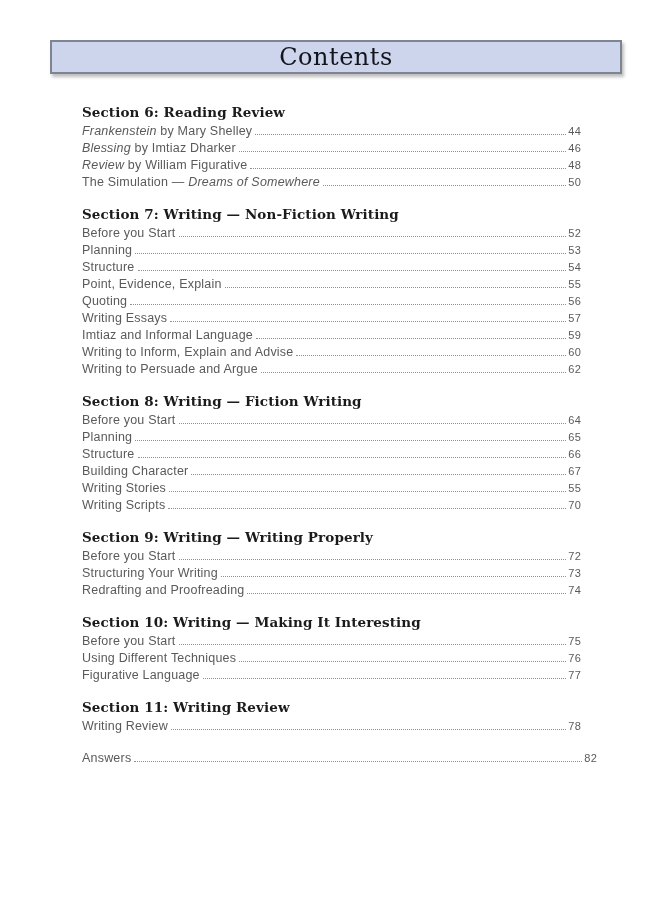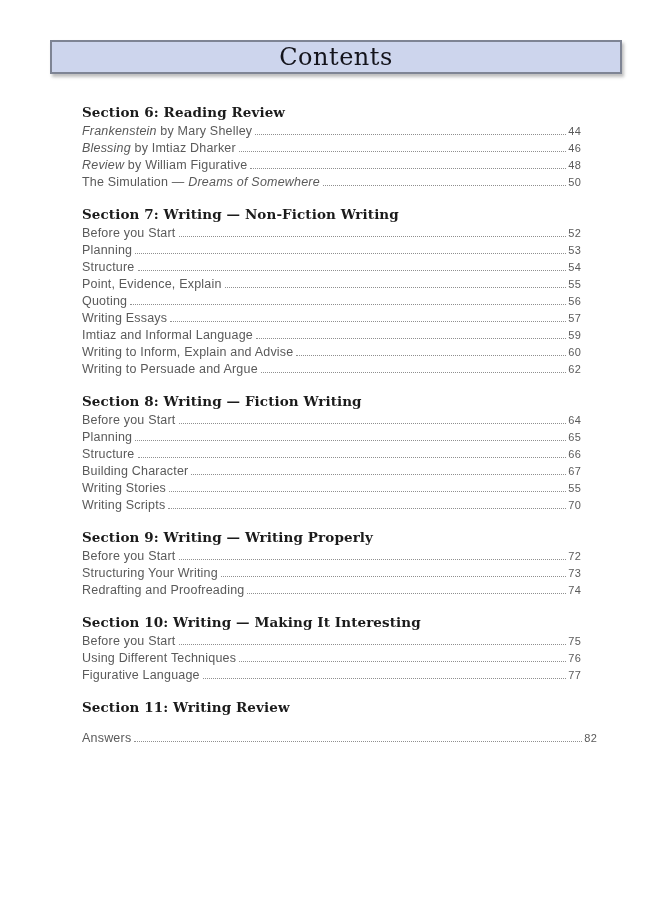--- a/index.html
+++ b/index.html
@@ -216,20 +216,25 @@
           <span class="pagenum">76</span>
         </div>
         <div class="entry">
           <span class="entry-title"><span>Figurative Language</span></span>
           <span class="leader"></span>
           <span class="pagenum">77</span>
         </div>
       </section>
       <section class="sec">
         <h2 class="sec-heading">Section 11: Writing Review</h2>
+        <div class="entry">
+          <span class="entry-title"><span>Writing Review</span></span>
+          <span class="leader"></span>
+          <span class="pagenum">78</span>
+        </div>
       </section>
       <div class="answers-block">
         <div class="entry">
           <span class="entry-title"><span>Answers</span></span>
           <span class="leader"></span>
           <span class="pagenum">82</span>
         </div>
       </div>
     </div>
 </div>

